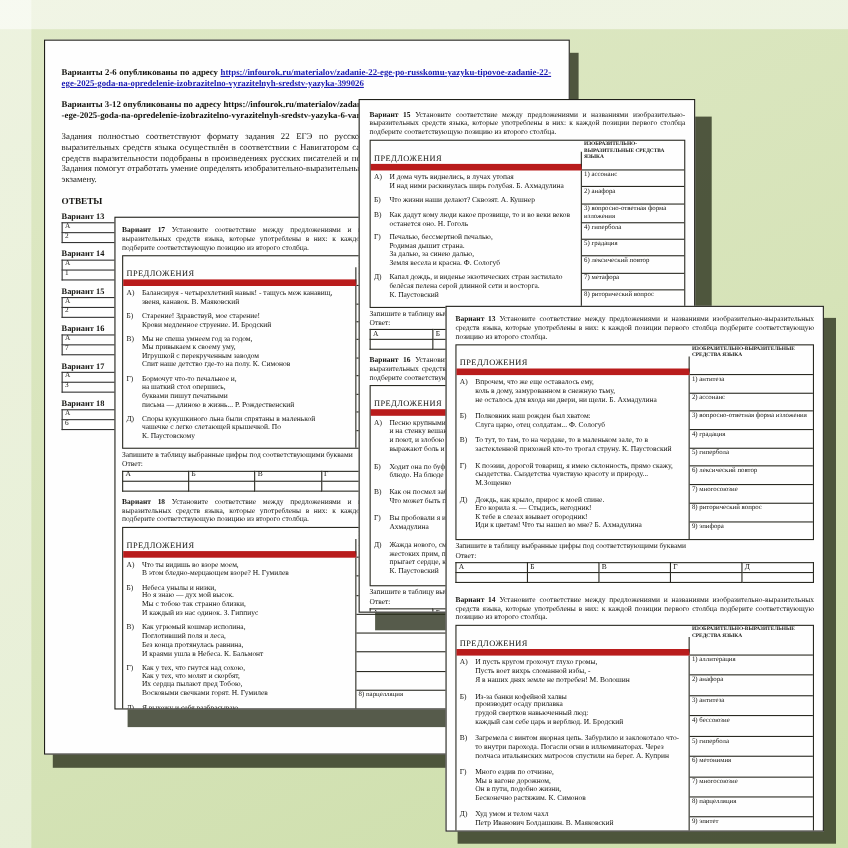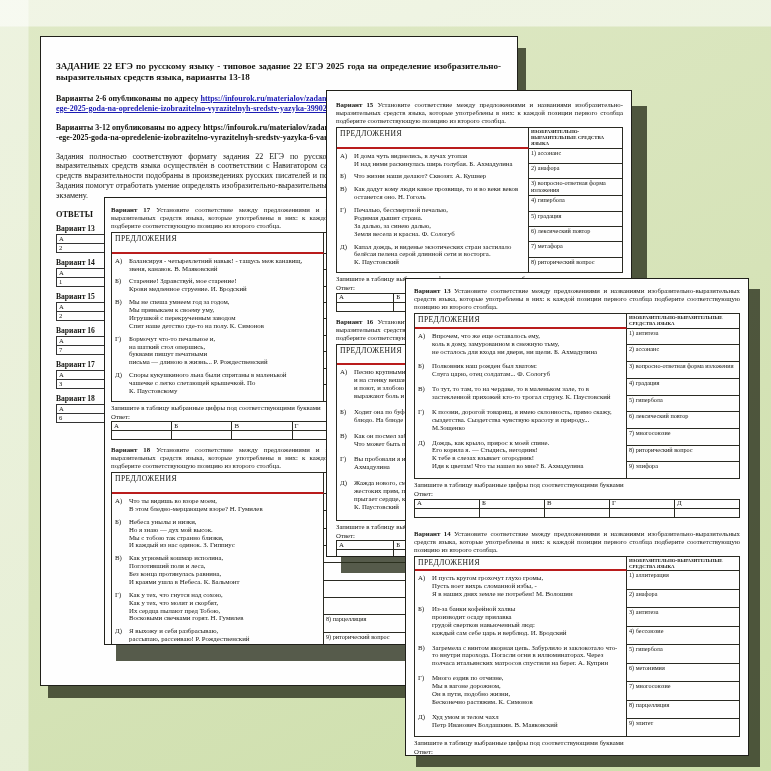--- a/index.html
+++ b/index.html
@@ -25,21 +25,21 @@
   .ansblock{margin-top:5px;}
   .ans-label{font-weight:bold;font-size:7.6px;margin:0 0 1px;}
   .anstable{border-collapse:collapse;}
   .anstable td{border:1px solid #333;width:56px;height:8px;font-size:6.6px;padding:0 2px;line-height:1;}
 
   
   .vblock{margin-bottom:6px;}
   .intro{font-size:6.8px;line-height:1.18;text-align:justify;margin:0 0 2px;}
   .intro b{font-weight:bold;}
   .vtable{display:grid;grid-template-columns:1fr var(--sw,90px);border:1px solid #2a2a22;}
-  .hp{border-bottom:2px solid #b91c1c;border-right:1px solid #2a2a22;font-size:7.6px;padding:1px 3px;letter-spacing:.4px;}
+  .hp{border-bottom:6px solid #b91c1c;border-right:1px solid #2a2a22;font-size:7.6px;padding:1px 3px;letter-spacing:.4px;margin-top:10px;}
   .hs{border-bottom:1px solid #2a2a22;font-size:4.9px;font-weight:bold;padding:1px 2px;line-height:1.2;}
   .cp{border-right:1px solid #2a2a22;padding:3px 3px 1px;}
   .cs{display:flex;flex-direction:column;}
   .scell{flex:1;border-bottom:1px solid #2a2a22;font-size:6.2px;padding:1px 2px;line-height:1.12;}
   .scell:last-child{border-bottom:none;}
   .item{display:flex;margin-bottom:5px;font-size:6.8px;line-height:1.16;}
   .lt{flex:0 0 14px;}
   .tx{white-space:pre-line;}
   .zap{font-size:6.8px;margin:2px 0 0;line-height:1.15;}
   .otv{font-size:6.8px;margin:1px 0 0;line-height:1.15;}
@@ -47,21 +47,20 @@
   .atable td{border:1px solid #2a2a22;font-size:6.8px;height:8px;padding:0 2px;width:20%;line-height:1;}
   .pg-1314 .item{margin-bottom:7px;}
   .pg-1516 .vblock2 .item{margin-bottom:8px;}
 </style>
 </head>
 <body>
 
 <div class="canvas">
 
   <div class="page pg-back">
-    <p class="bp-title">ЗАДАНИЕ 22 ЕГЭ по русскому языку - типовое задание 22 ЕГЭ 2025 года на определение изобразительно-выразительных средств языка, варианты 13-18</p>
     <p class="bp-pub"><span>Варианты 2-6 опубликованы по адресу </span><a class="bp-link" href="#">https://infourok.ru/materialov/zadanie-22-ege-po-russkomu-yazyku-tipovoe-zadanie-22-ege-2025-goda-na-opredelenie-izobrazitelno-vyrazitelnyh-sredstv-yazyka-399026</a></p>
     <p class="bp-pub"><span>Варианты 3-12 опубликованы по адресу </span><span class="bp-link2">https://infourok.ru/materialov/zadanie-22-ege-po-russkomu-yazyku-tipovoe-zadanie-22-ege-2025-goda-na-opredelenie-izobrazitelno-vyrazitelnyh-sredstv-yazyka-6-variantov-varianty-</span></p>
     <p class="bp-par">Задания полностью соответствуют формату задания 22 ЕГЭ по русскому языку (2025 год). Подбор изобразительно-выразительных средств языка осуществлён в соответствии с Навигатором самостоятельной подготовки к ЕГЭ-2025. Примеры средств выразительности подобраны в произведениях русских писателей и поэтов. Уровень сложности заданий выше среднего. Задания помогут отработать умение определять изобразительно-выразительные средства языка. Рекомендуются для подготовки к экзамену.</p>
     <p class="bp-otv">ОТВЕТЫ</p>
 
     <div class="ansblock">
       <p class="ans-label">Вариант 13</p>
       <table class="anstable">
         <tbody>
             <tr>

